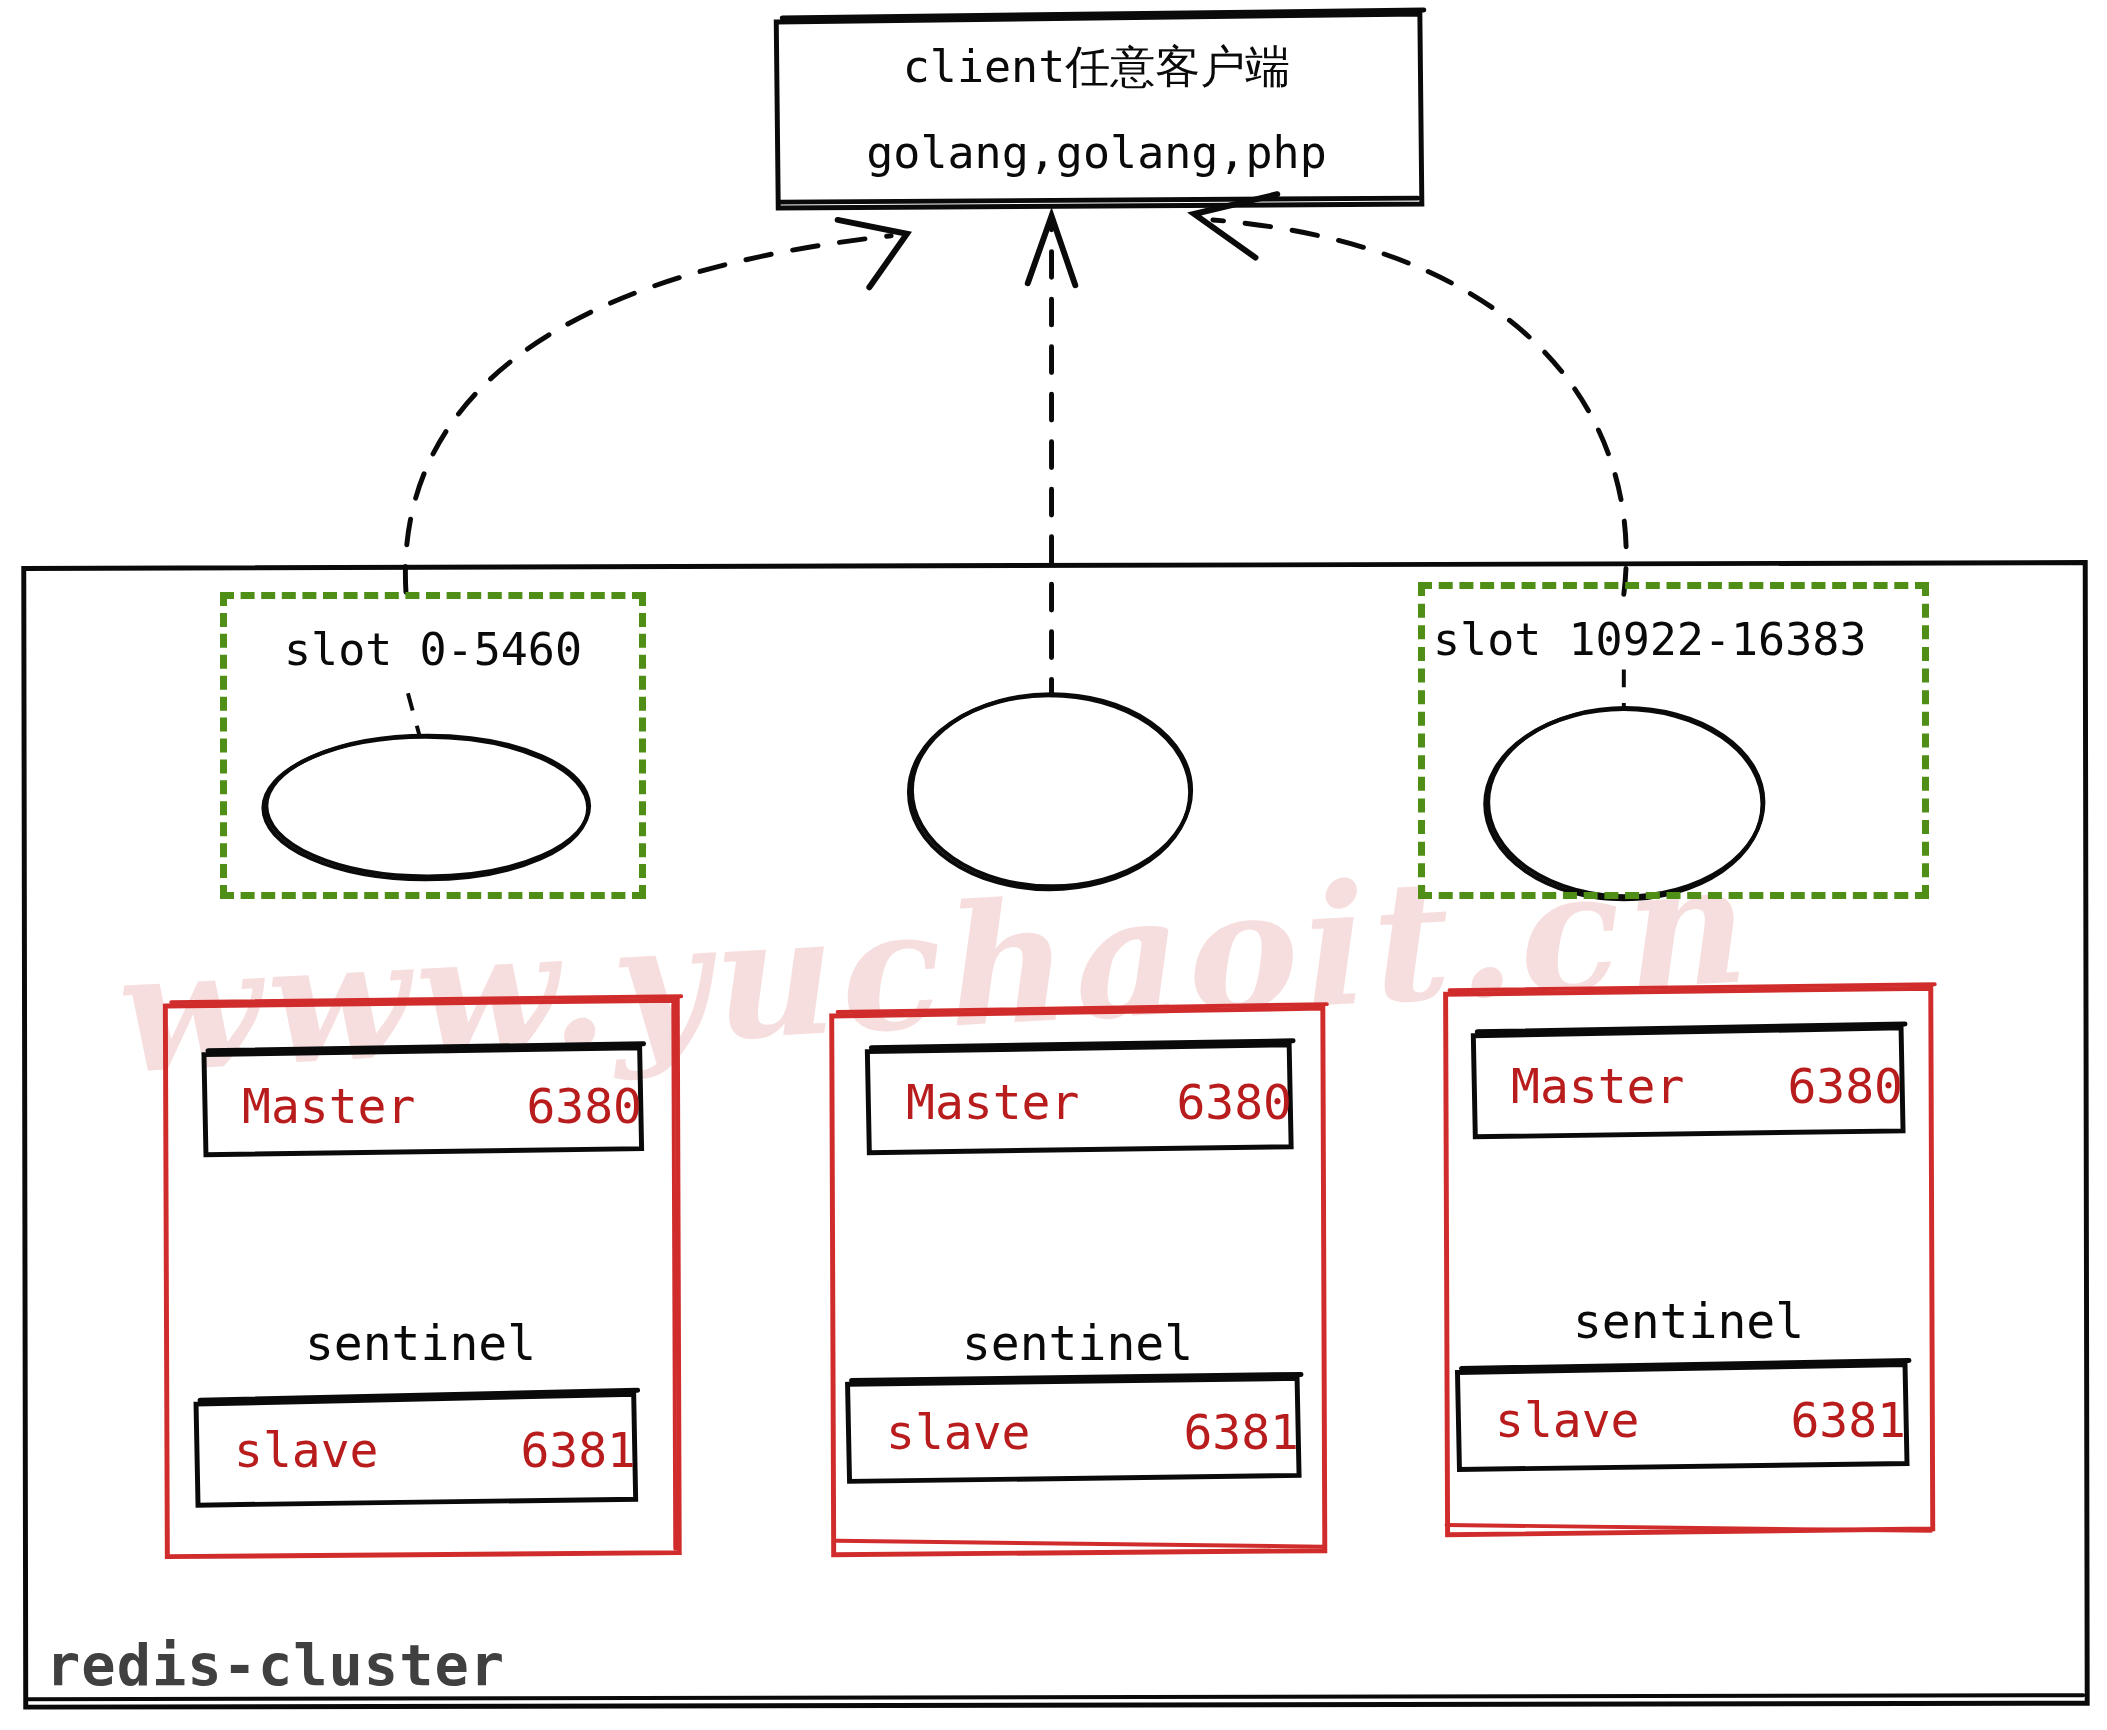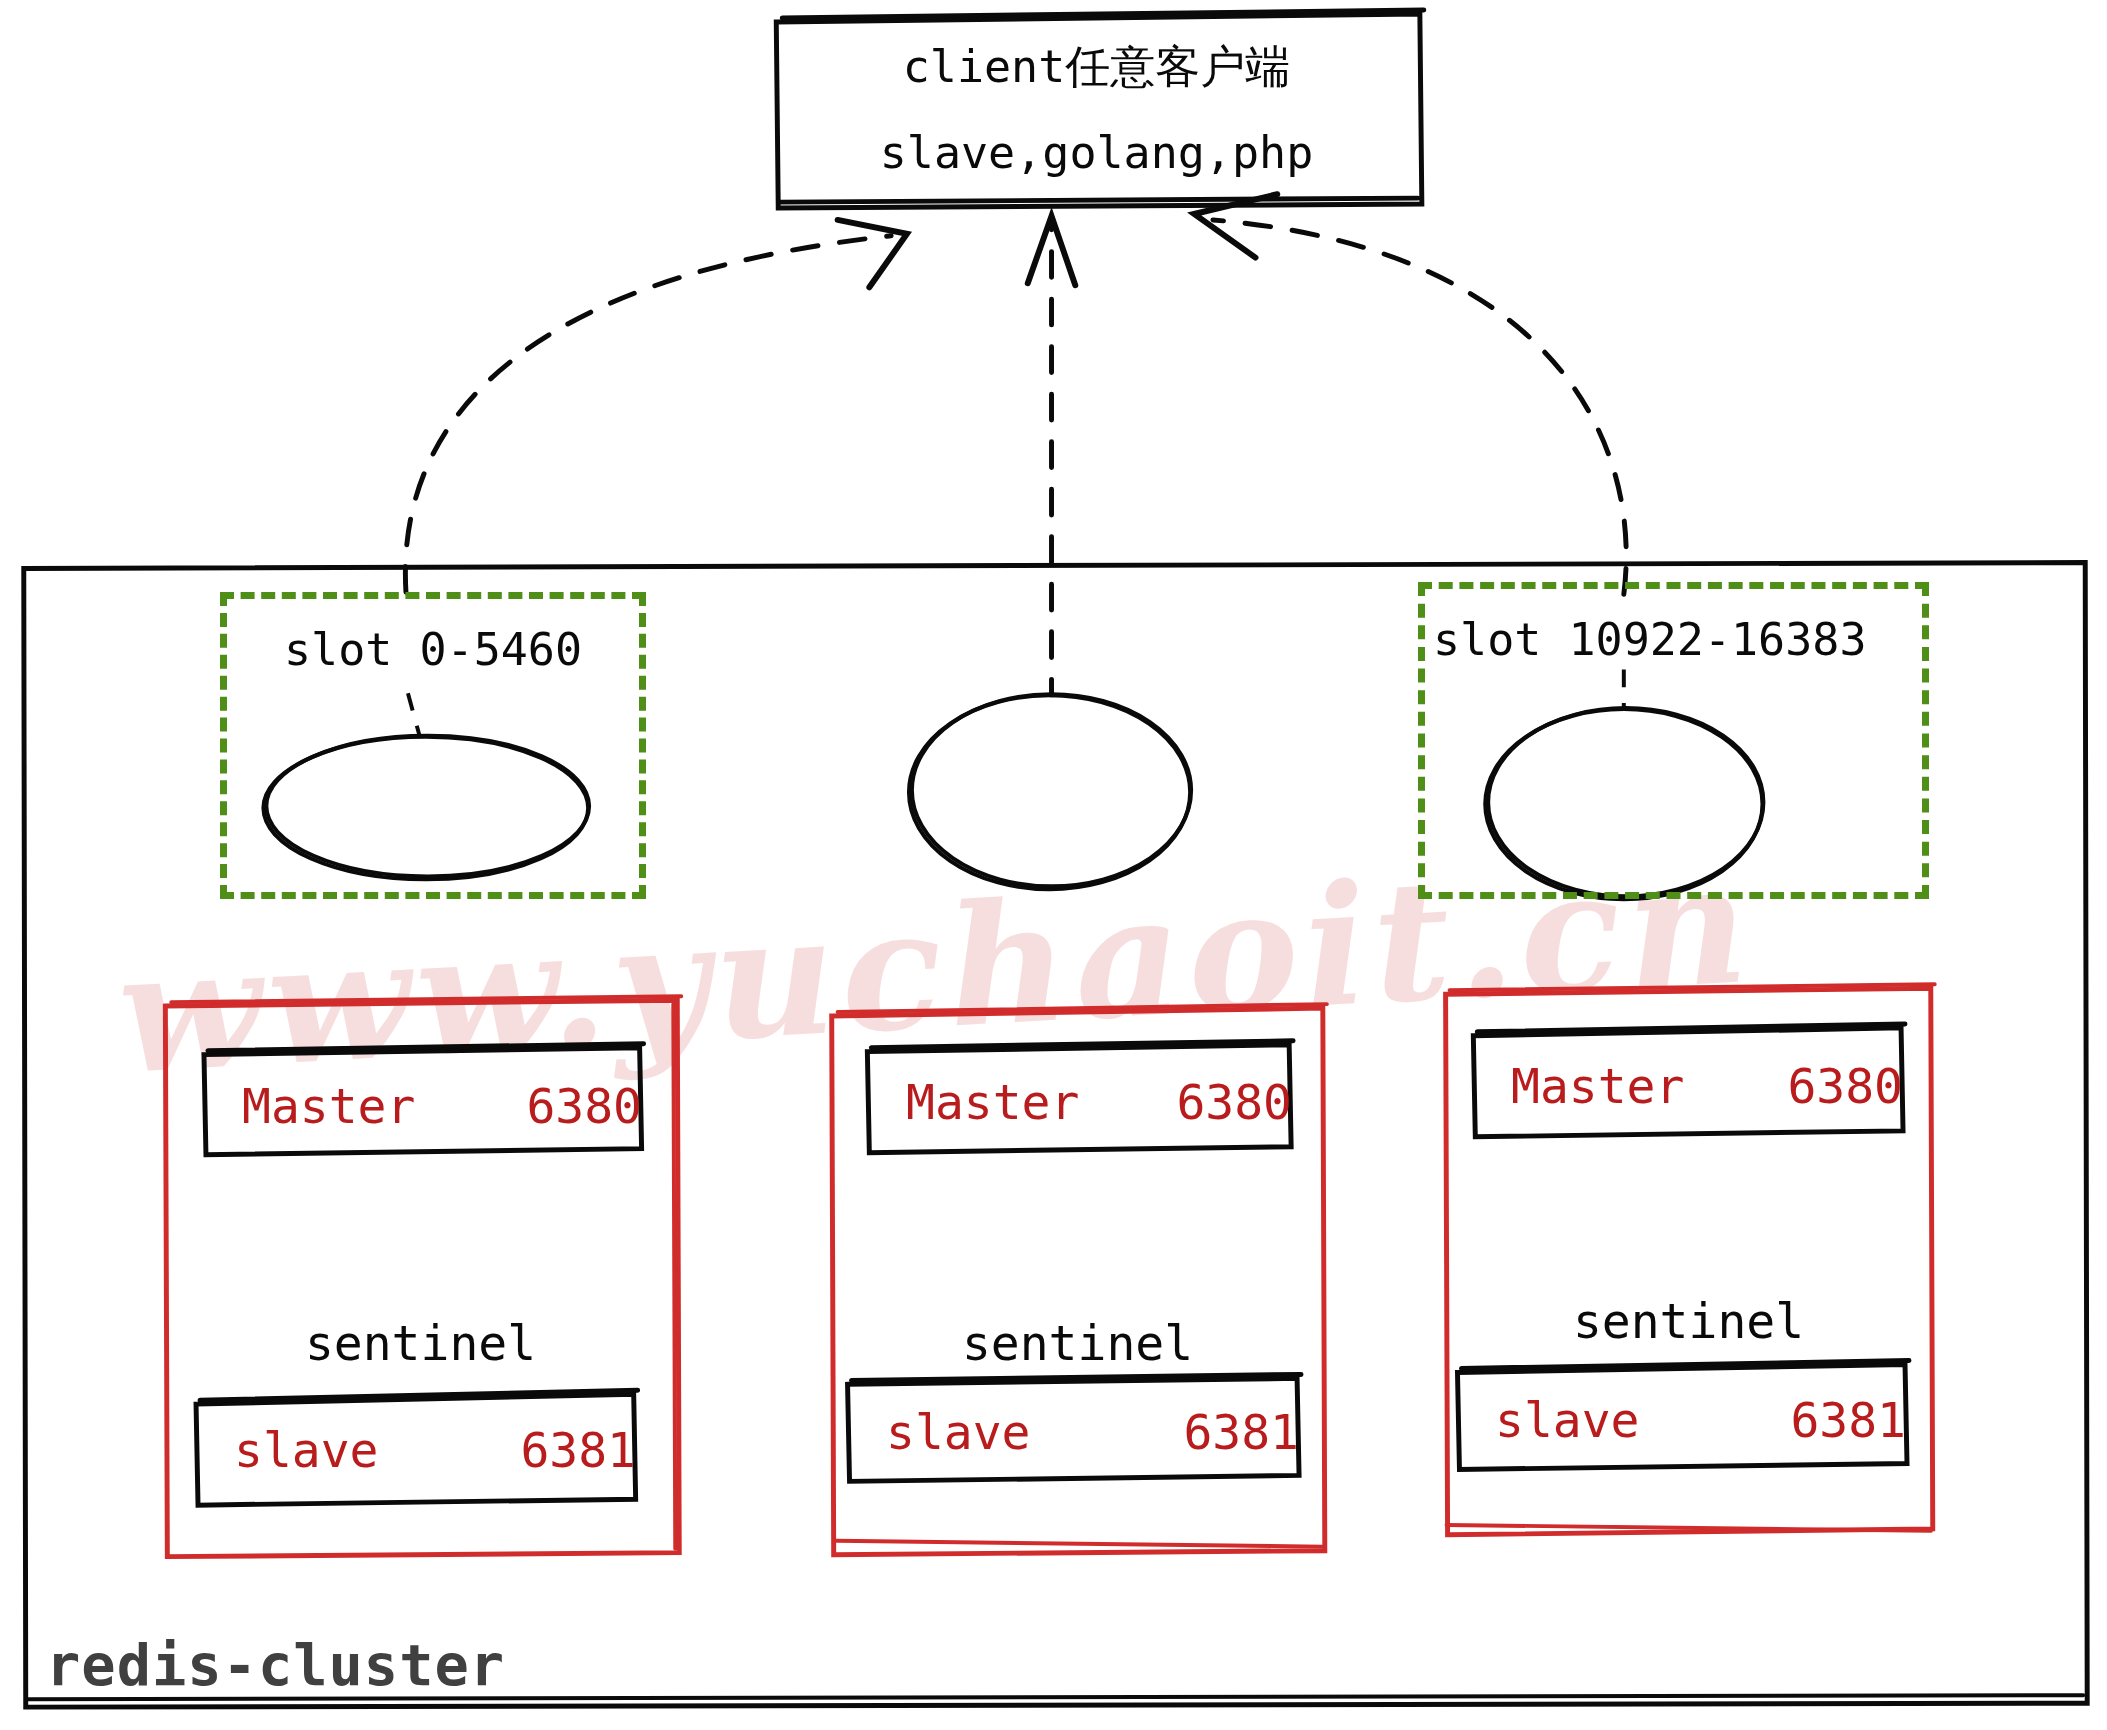--- a/index.html
+++ b/index.html
@@ -170,21 +170,21 @@
       <path d="M1461 1540 L1950 1546" stroke="#d12c2c" stroke-width="4"></path>
       <path d="M1488 1046 L1920 1038 L1922 1142 L1490 1148 Z" stroke="#0a0a0a" stroke-width="5"></path>
       <path d="M1492 1042 L1924 1034" stroke="#0a0a0a" stroke-width="5"></path>
       <path d="M1472 1386 L1924 1378 L1926 1478 L1474 1484 Z" stroke="#0a0a0a" stroke-width="5"></path>
       <path d="M1476 1382 L1928 1374" stroke="#0a0a0a" stroke-width="5"></path>
     </g>
   </svg>
 
   <div class="client-box">
     <div class="client-line">client任意客户端</div>
-    <div class="client-line">slave,golang,php</div>
+    <div class="client-line">golang,golang,php</div>
   </div>
 
 
   <div class="cluster-label">redis-cluster</div>
 
   <div class="slot-group" id="slot-group-1">
     <div class="slot-title">slot 0-5460</div>
   </div>
   <div class="db-node" style="left:263px;top:772px;width:325px;height:71px;">
     <span>db-51</span>

